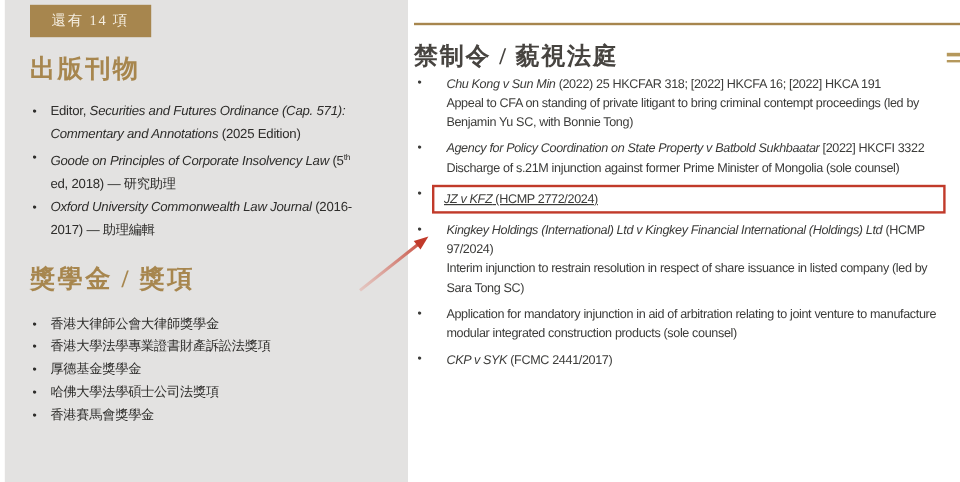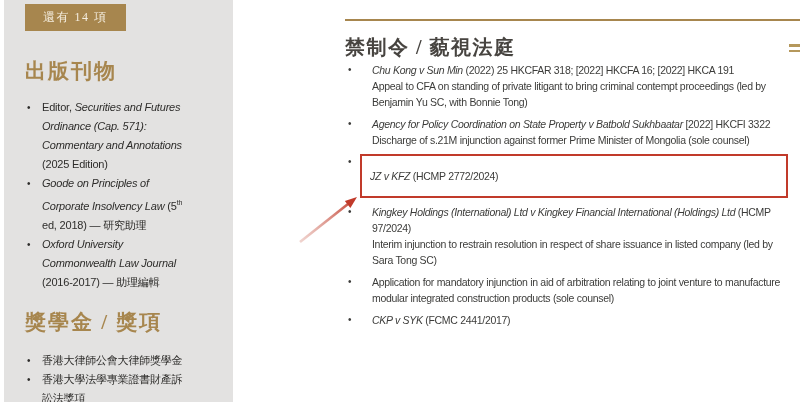--- a/index.html
+++ b/index.html
@@ -1,26 +1,26 @@
 <!DOCTYPE html>
 <html><head>
 <meta charset="utf-8">
 <style>
   html,body{margin:0;padding:0;width:800px;height:402px;overflow:hidden;background:#ffffff;}
   body{font-family:"Liberation Sans",sans-serif;}
   .page{position:relative;width:800px;height:402px;}
 
   
-  .sidebar{position:absolute;left:4px;top:0;width:229px;height:402px;background:#e3e2e1;
+  .sidebar{position:absolute;left:4px;top:0;width:336px;height:402px;background:#e3e2e1;
            box-sizing:border-box;padding:4px 40px 0 21px;}
   .more-btn{display:inline-block;background:#a7864e;color:#f5eee0;
             font-family:"Liberation Serif",serif;font-size:12px;letter-spacing:1.5px;
             padding:5px 18px;cursor:pointer;}
   .side-heading{font-family:"Liberation Serif",serif;font-weight:600;color:#a7864e;
-                font-size:21px;letter-spacing:2px;margin:26px 0 0 0;}
+                font-size:21px;letter-spacing:2px;margin:12px 0 0 0;}
   .side-heading.second{margin-top:16px;}
   ul.side-list{list-style:none;margin:13px 0 0 0;padding:0;font-size:11px;line-height:19px;
                color:#2e2d2b;letter-spacing:-0.2px;}
   ul.side-list.awards{margin-top:15px;}
   ul.side-list li{position:relative;padding-left:17px;}
   ul.side-list .bullet{position:absolute;left:2px;top:0;font-size:10px;color:#2e2d2b;}
   .seg-i{font-style:italic;}
   .seg-sup{vertical-align:super;font-size:7px;}
 
   
@@ -29,21 +29,21 @@
   .menu-icon{position:absolute;top:44px;right:-2px;width:13px;cursor:pointer;}
   .menu-icon span{display:block;width:13px;height:2.5px;background:#b5985c;margin-bottom:3px;}
   .main-heading{font-family:"Liberation Serif",serif;font-weight:600;color:#474440;
                 font-size:20px;letter-spacing:1.5px;line-height:26px;margin:34px 0 0 0;}
   ul.case-list{list-style:none;margin:2px 0 0 0;padding:0 12px 0 0;
                font-size:10.5px;line-height:16px;letter-spacing:-0.3px;color:#3c3c3a;}
   ul.case-list>li{display:flex;align-items:flex-start;margin-bottom:6px;}
   .case-bullet{flex:0 0 27px;box-sizing:border-box;padding-left:3px;font-size:10px;line-height:16px;}
   .case-body{flex:1 1 auto;min-width:0;}
   .case-title .t-i{font-style:italic;}
-  .case-body.highlighted{border:2px solid #c13a2a;margin-left:-12px;padding:12px 8px;margin-right:0px;}
+  .case-body.highlighted{border:2px solid #c13a2a;margin-left:-12px;padding:2px 8px;margin-right:0px;text-decoration:underline;}
 
   
   .arrow{position:absolute;left:240px;top:185px;width:130px;height:70px;pointer-events:none;}
 </style>
 </head>
 <body>
 
 <div class="page">
 
   <aside class="sidebar">

